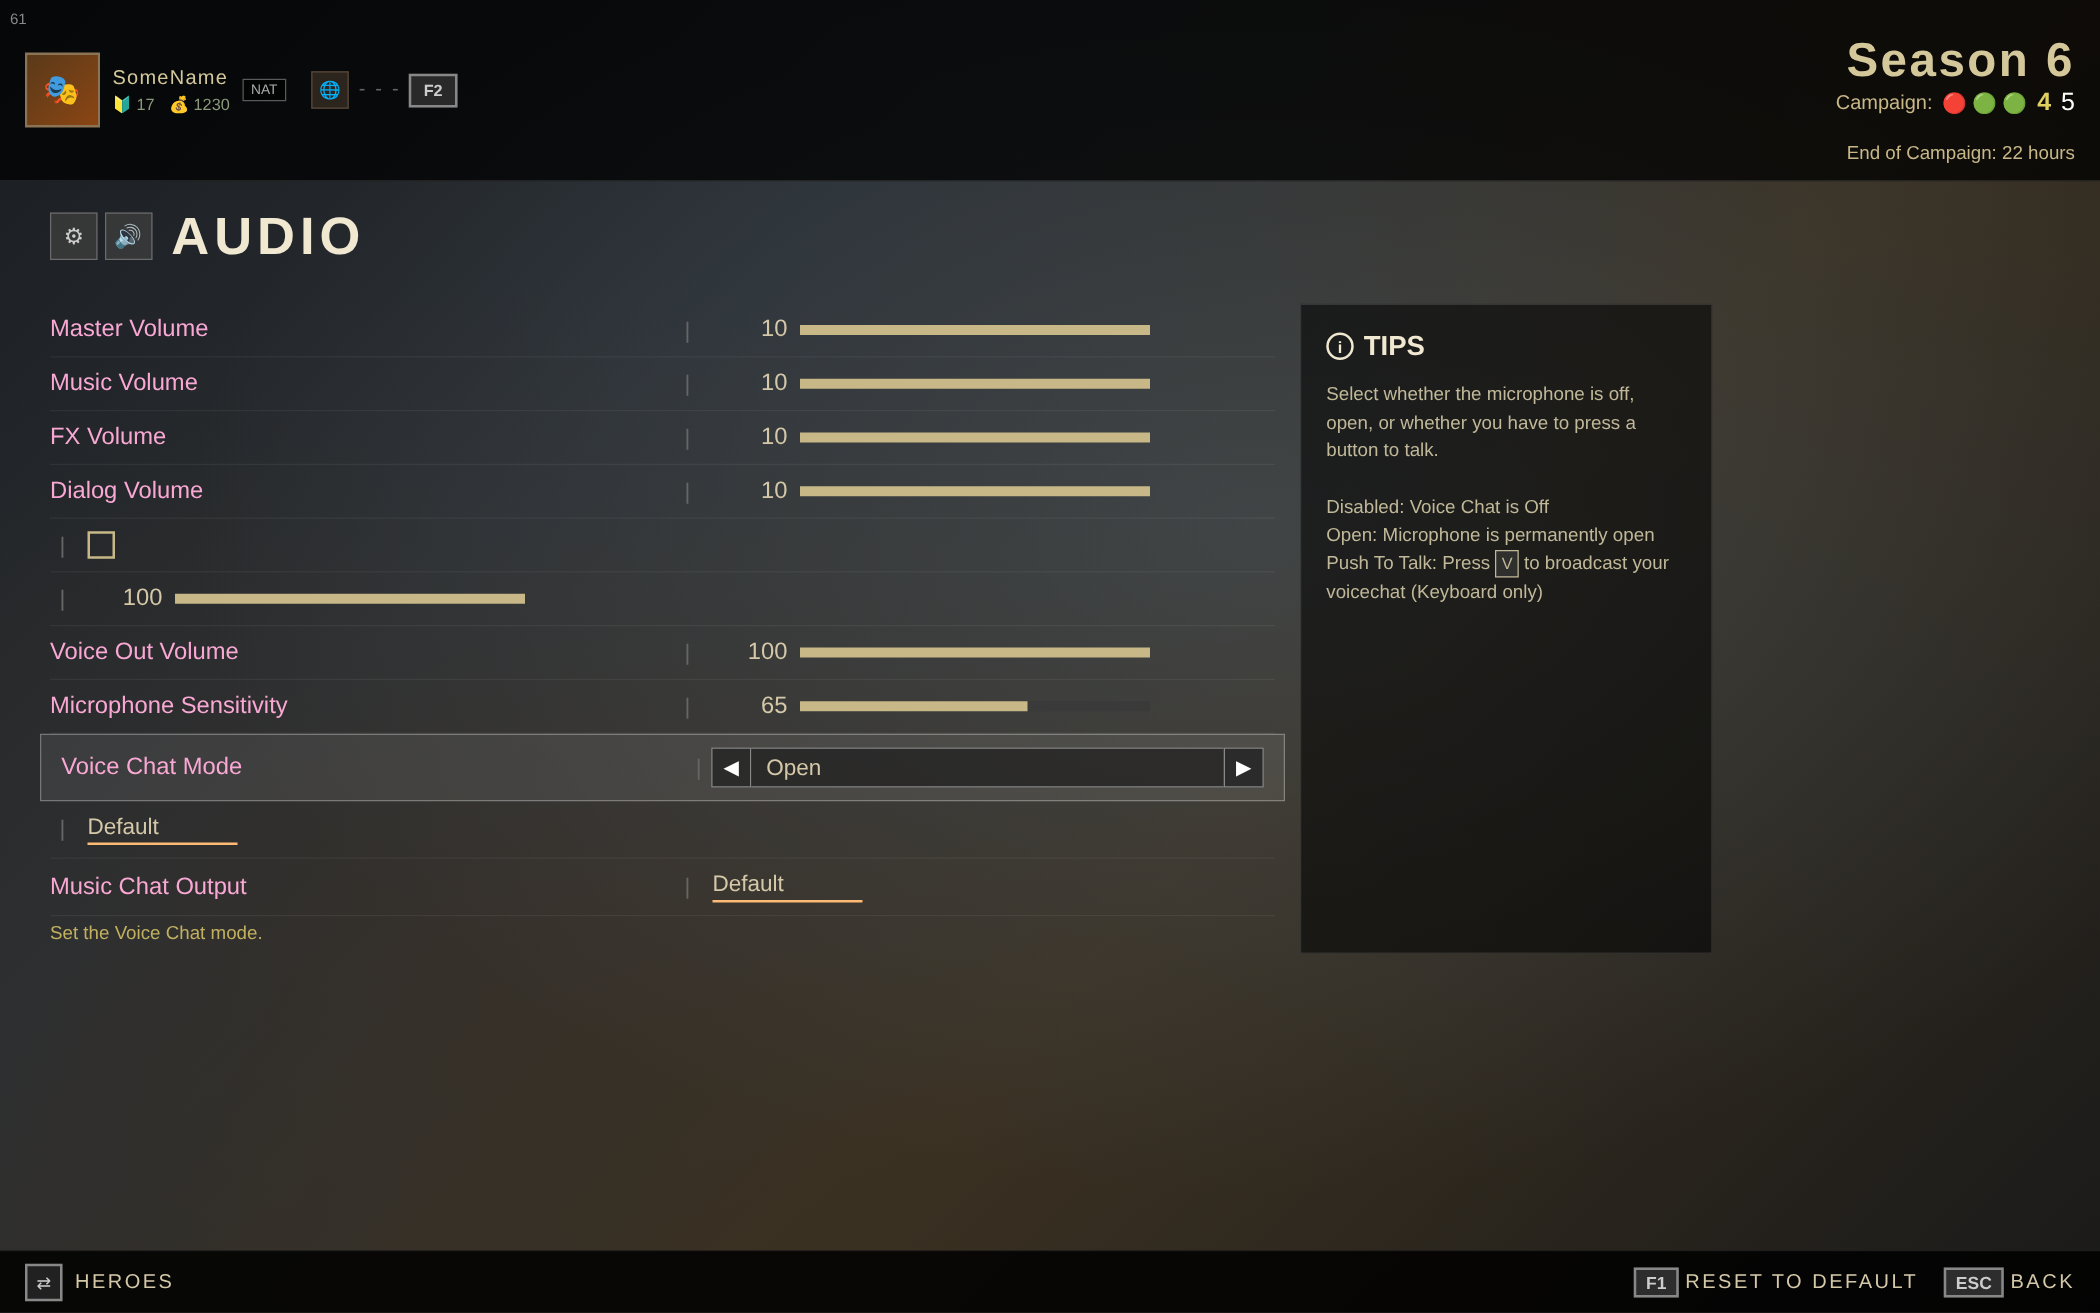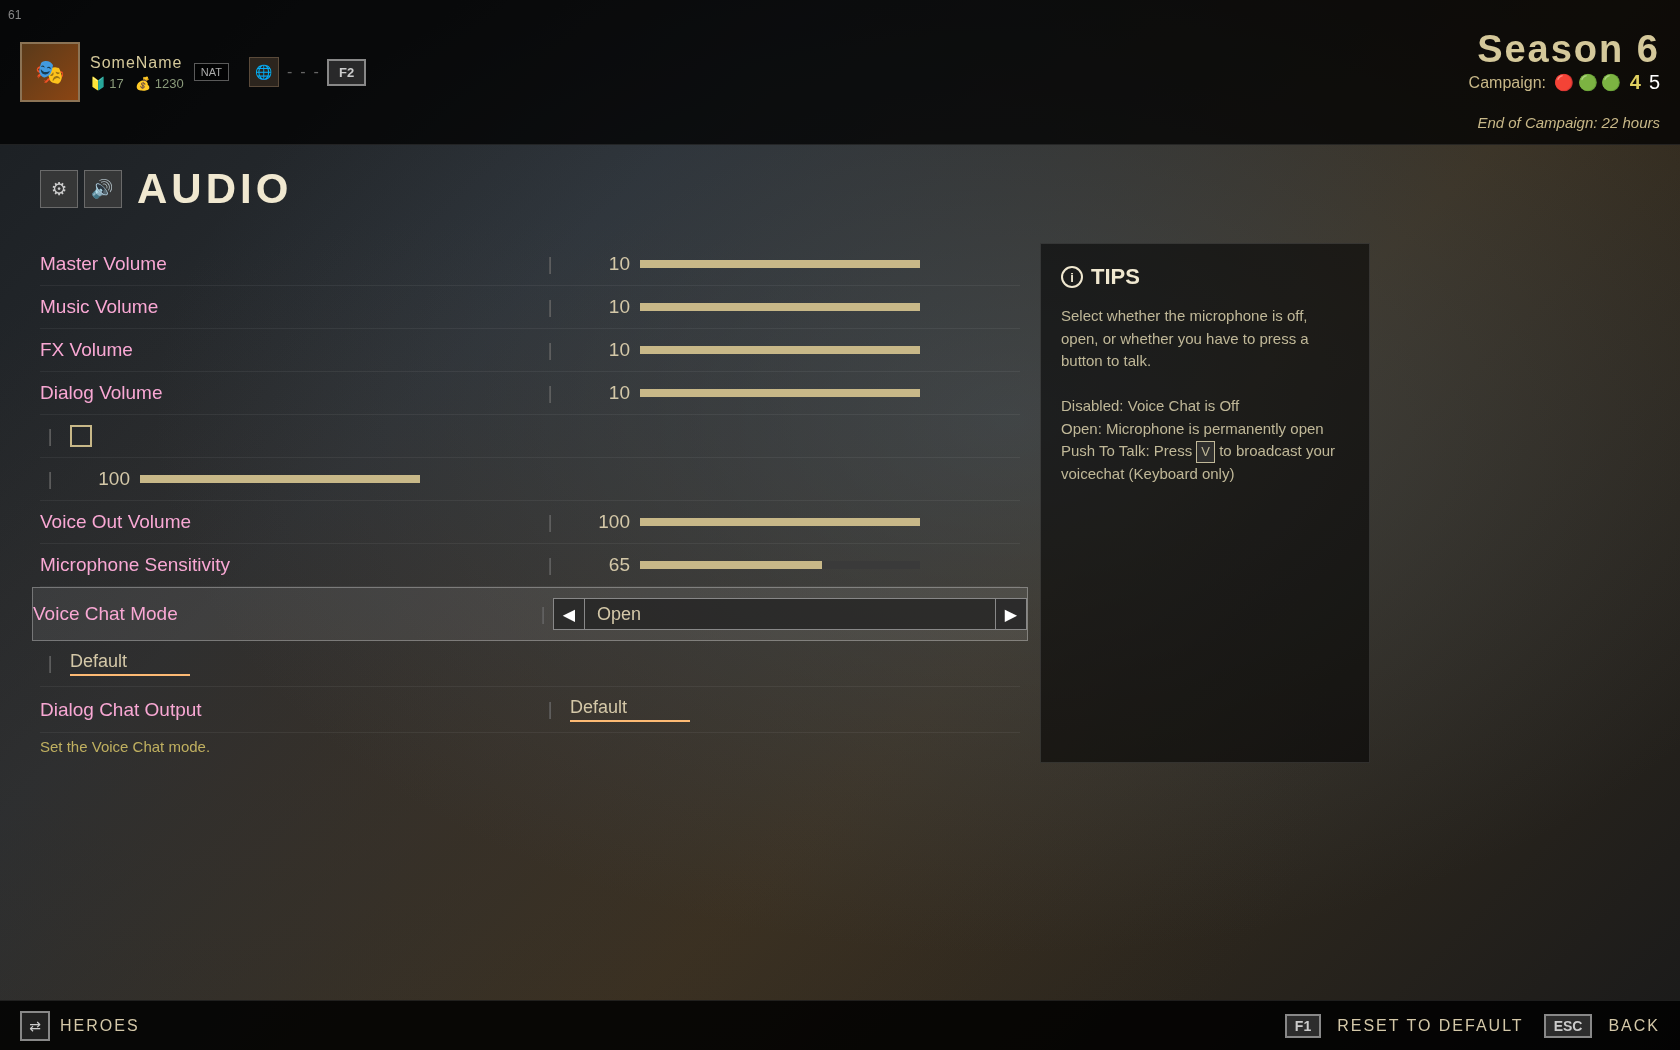--- a/index.html
+++ b/index.html
@@ -172,21 +172,20 @@
     .camp-num-2 {
       font-size: 20px;
       color: #fff;
     }
 
     .end-campaign {
       font-size: 15px;
       color: #c8b888;
       text-align: right;
       margin-top: 20px;
-      font-style: italic;
     }
 
     
     .main-content {
       position: absolute;
       top: 145px;
       left: 0;
       right: 0;
       bottom: 50px;
       z-index: 5;
@@ -242,21 +241,21 @@
       display: flex;
       align-items: center;
       padding: 10px 0;
       border-bottom: 1px solid rgba(255,255,255,0.06);
       position: relative;
     }
 
     .setting-row.highlighted {
       background: rgba(255,255,255,0.08);
       border: 1px solid rgba(255,255,255,0.3);
-      padding: 10px 0;
+      padding: 10px 16px;
       margin: 0 -8px;
       justify-content: space-between;
     }
 
     .setting-label {
       width: 500px;
       font-size: 19px;
       color: #f9a8d4;
       flex-shrink: 0;
     }
@@ -430,21 +429,21 @@
     .footer-right {
       margin-left: auto;
       display: flex;
       align-items: center;
       gap: 20px;
     }
 
     .footer-action {
       display: flex;
       align-items: center;
-      gap: 16px;
+      gap: 5px;
     }
 
     .kbd-badge {
       background: rgba(50,50,50,0.9);
       border: 2px solid #888;
       padding: 2px 8px;
       font-size: 14px;
       font-weight: bold;
       color: #ccc;
     }
@@ -602,21 +601,21 @@
           <div class="selector-arrow">▶</div>
         </div>
       </div>
 
       <div class="setting-row">
         <div class="setting-separator">|</div>
         <div class="dropdown-value">Default</div>
       </div>
 
       <div class="setting-row">
-        <div class="setting-label">Dialog Chat Output</div>
+        <div class="setting-label">Music Chat Output</div>
         <div class="setting-separator">|</div>
         <div class="dropdown-value">Default</div>
       </div>
 
       <div class="setting-row-description">Set the Voice Chat mode.</div>
     </div>
 
     <div class="tips-panel">
       <div class="tips-title">
         <div class="tips-icon">i</div>

